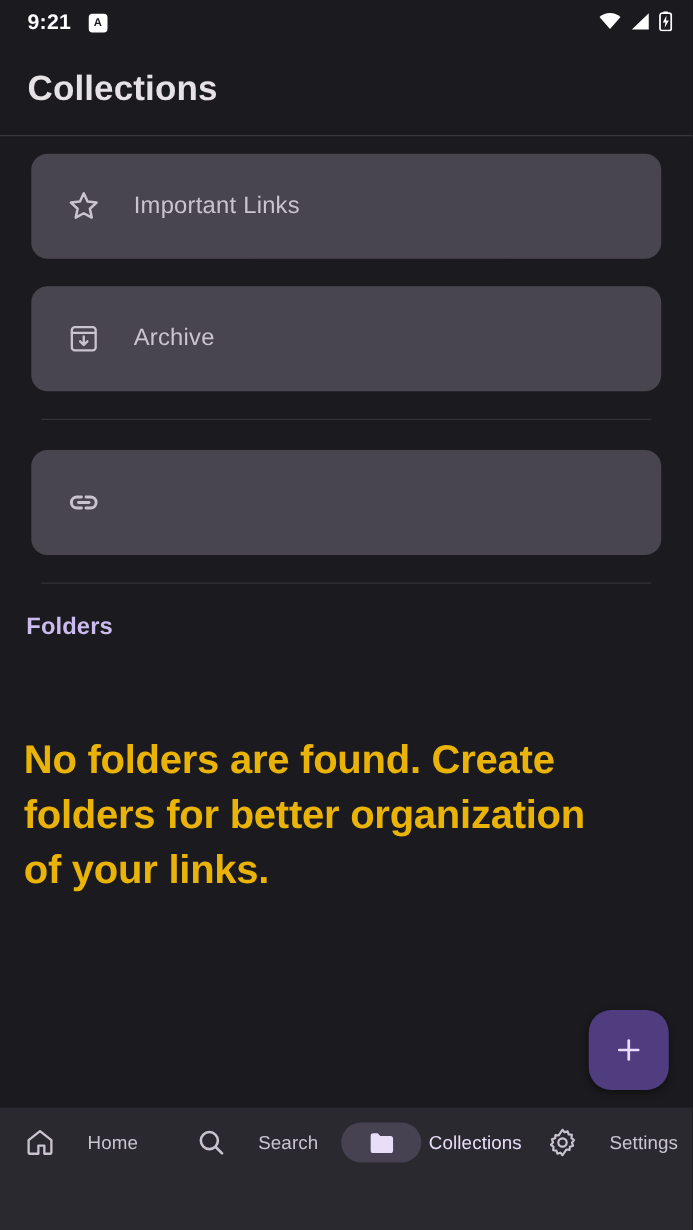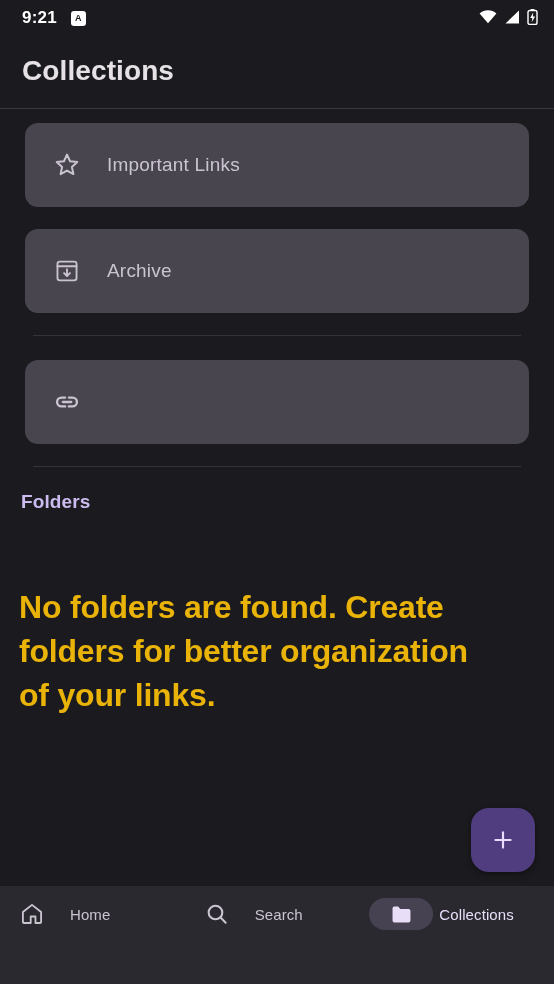--- a/index.html
+++ b/index.html
@@ -256,16 +256,27 @@
       <div class="nav-pill">
         <span>
           <svg width="25" height="25" viewBox="0 0 24 24">
             <path d="M3.4 6.2c0-1 .8-1.8 1.8-1.8h3.6l2 2.2h8c1 0 1.8.8 1.8 1.8v9.4c0 1-.8 1.8-1.8 1.8H5.2c-1 0-1.8-.8-1.8-1.8V6.2z" fill="#e8def8"></path>
           </svg>
         </span>
       </div>
       <div class="nav-label">Collections</div>
     </div>
 
+    <div class="nav-item">
+      <div class="nav-pill">
+        <span>
+          <svg width="26" height="26" viewBox="0 0 24 24" fill="none" stroke="#cac4d0" stroke-width="1.6" stroke-linejoin="round">
+            <circle cx="12" cy="12" r="3.1"></circle>
+            <path d="M12 2.6l1.5 1.9 2.3-.8.7 2.3 2.4.3-.3 2.4 1.9 1.5-1.5 1.9.8 2.3-2.3.7-.3 2.4-2.4-.3L12 21.4l-1.5-1.9-2.3.8-.7-2.3-2.4-.3.3-2.4-1.9-1.5 1.5-1.9-.8-2.3 2.3-.7.3-2.4 2.4.3L12 2.6z"></path>
+          </svg>
+        </span>
+      </div>
+      <div class="nav-label">Settings</div>
+    </div>
 
   </div>
 
 </div>
 
 </body></html>

